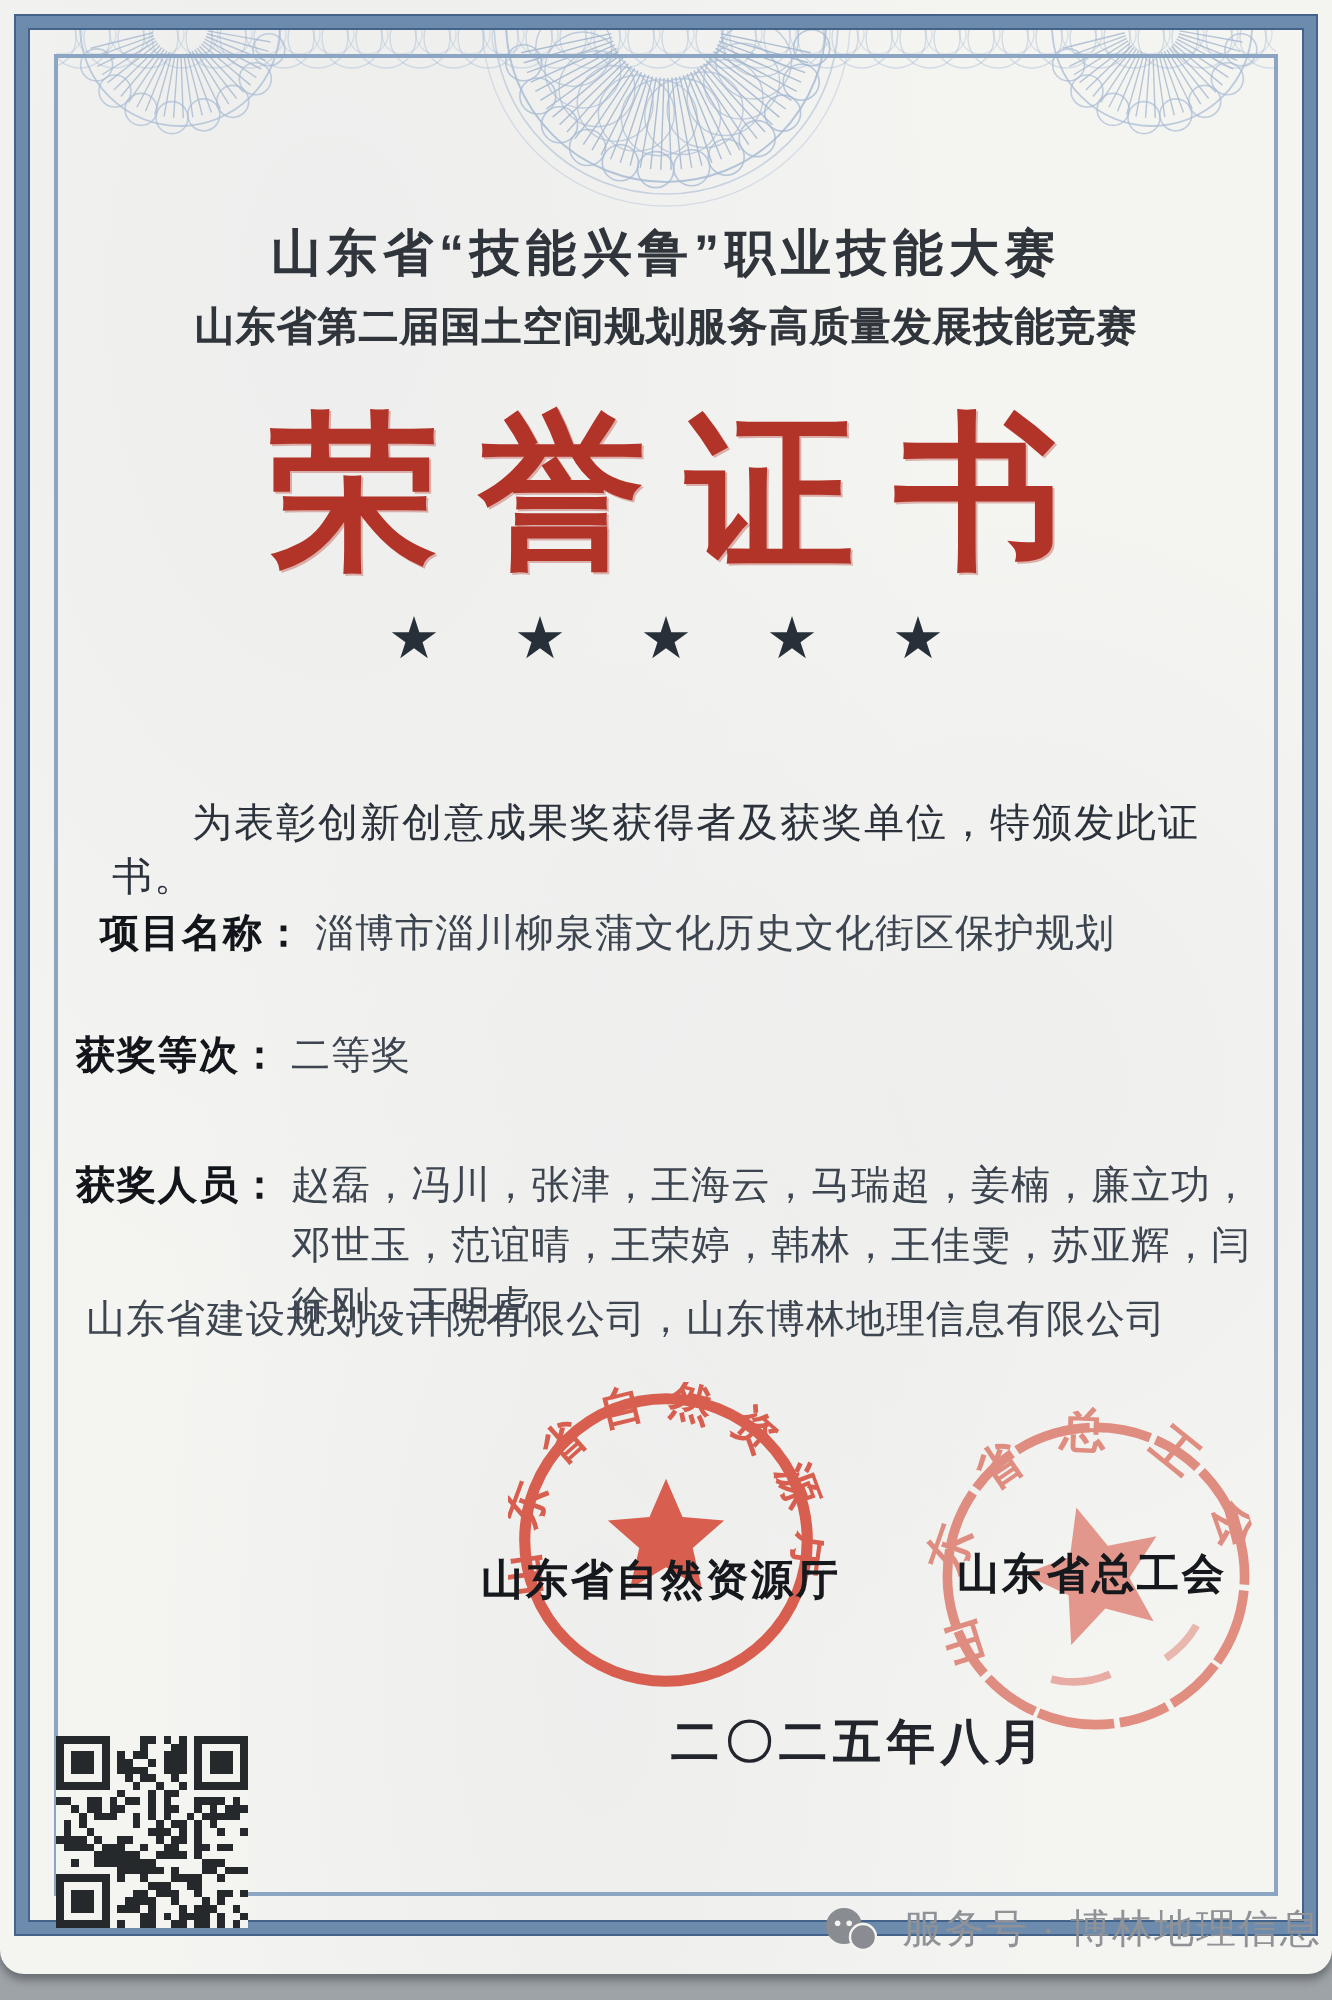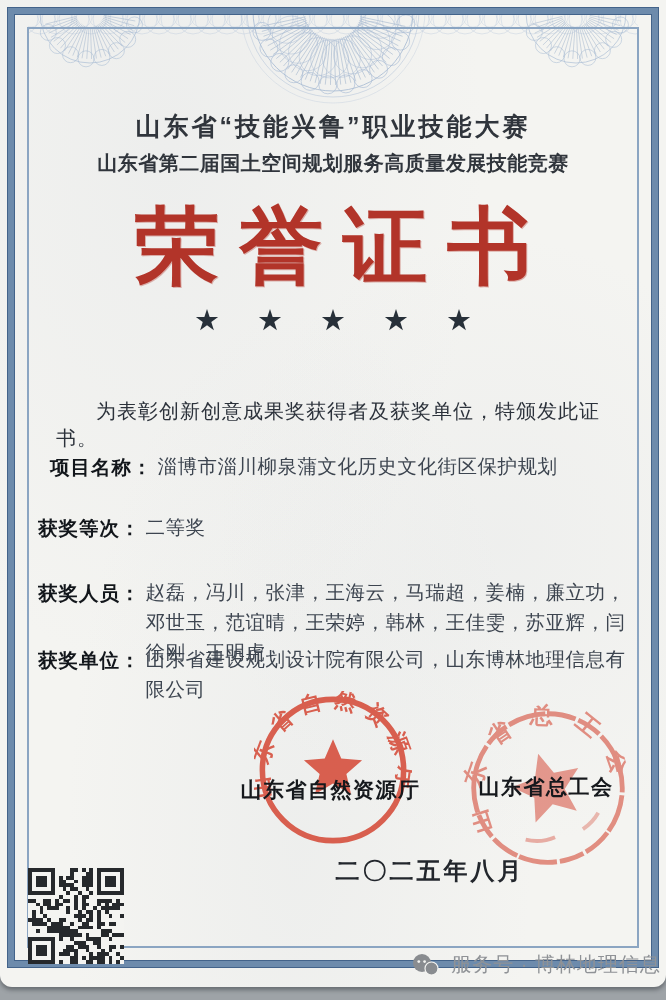--- a/index.html
+++ b/index.html
@@ -61,21 +61,21 @@
     position:absolute; left:56px; right:50px; top:398px;
     font-family:Liberation Sans, sans-serif;
     font-size:20px; letter-spacing:1px; color:#2c323b; text-indent:2em;
   }
   .field { position:absolute; left:38px; right:30px; display:flex; align-items:flex-start; }
   .field .lbl {
     flex:none; font-weight:800; font-size:19.5px; line-height:30px;
     color:#12161b; letter-spacing:1px;
   }
   .field .val {
-    font-family:Liberation Serif, serif;
+    font-family:Liberation Sans, sans-serif;
     font-size:19.5px; line-height:30px; color:#3d4550;
     letter-spacing:.5px; padding-left:5px;
   }
   .f-project { top:452px;margin-left:12px; }
   .f-level   { top:513px; }
   .f-winners { top:578px; }
   .f-orgs    { top:645px; }
   
   .seal { position:absolute; z-index:3; pointer-events:none; }
   .seal-left  { left:254px; top:691px; width:158px; height:158px; opacity:.9; }
@@ -347,21 +347,20 @@
       <span class="lbl">获奖等次：</span>
       <span class="val">二等奖</span>
     </div>
 
     <div class="field f-winners">
       <span class="lbl">获奖人员：</span>
       <span class="val">赵磊，冯川，张津，王海云，马瑞超，姜楠，廉立功，邓世玉，范谊晴，王荣婷，韩林，王佳雯，苏亚辉，闫徐刚，王明虎</span>
     </div>
 
     <div class="field f-orgs">
-      <span class="lbl">获奖单位：</span>
       <span class="val">山东省建设规划设计院有限公司，山东博林地理信息有限公司</span>
     </div>
 
     <svg class="seal seal-left" viewBox="0 0 170 170">
       <circle cx="85" cy="85" r="76" fill="none" stroke="#d6503e" stroke-width="6"></circle>
       <polygon points="85,52 93.9,72.6 116.3,74.5 99.4,89.3 104.4,111.2 85,99.6 65.6,111.2 70.6,89.3 53.7,74.5 76.1,72.6" fill="#d6503e"></polygon>
       <path id="sealArcL" d="M 18,108 A 70 70 0 1 1 152,108" fill="none"></path>
       <text font-size="23" fill="#d6503e" letter-spacing="11" font-family="'Liberation Sans',sans-serif" font-weight="700">
         <textPath href="#sealArcL" startOffset="50%" text-anchor="middle">山东省自然资源厅</textPath>
       </text>

